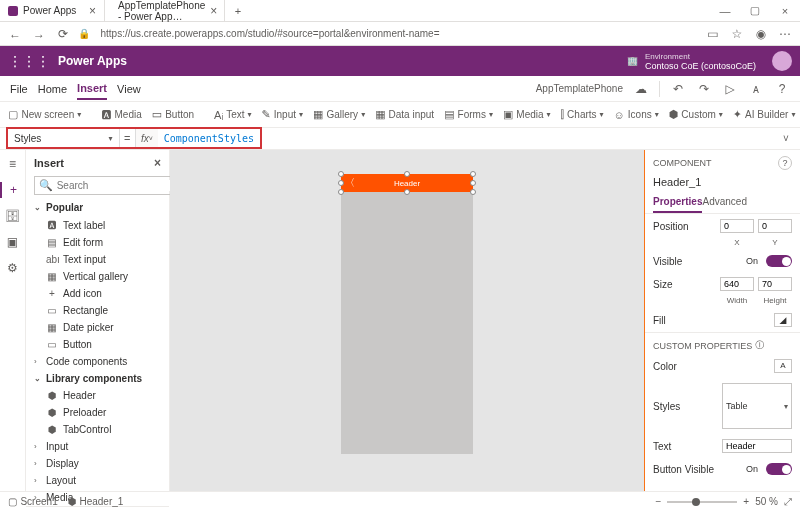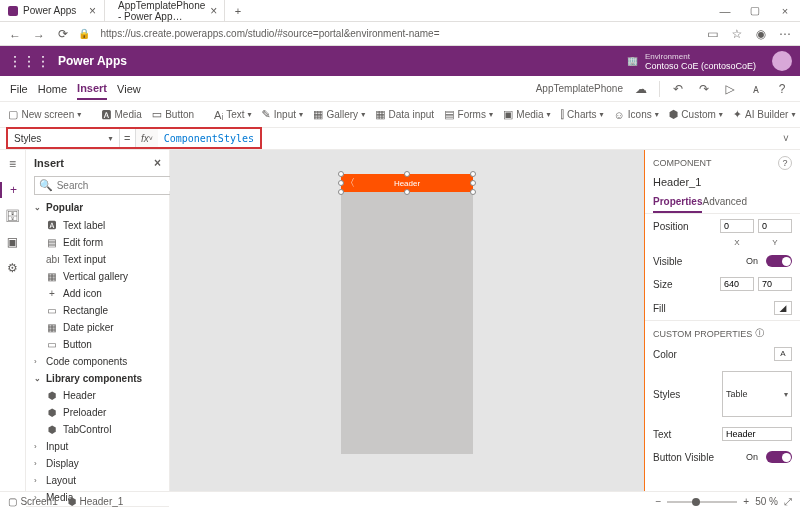--- a/index.html
+++ b/index.html
@@ -380,20 +380,24 @@
     <div class="pp-row">
       <span class="pp-label">Visible</span>
       <span class="pp-on">On</span>
       <div class="toggle"></div>
     </div>
     <div class="pp-row">
       <span class="pp-label">Size</span>
       <input class="pp-input" value="640" style="">
       <input class="pp-input" value="70" style="">
     </div>
+    <div class="pp-subs">
+        <span class="pp-sub">Width</span>
+        <span class="pp-sub">Height</span>
+      </div>
     <div class="pp-row">
       <span class="pp-label">Fill</span>
       <div class="pp-fill">◢</div>
     </div>
     <div class="pp-section">
         <span>CUSTOM PROPERTIES</span>
         <span>ⓘ</span>
       </div>
     <div class="pp-row">
       <span class="pp-label">Color</span>

